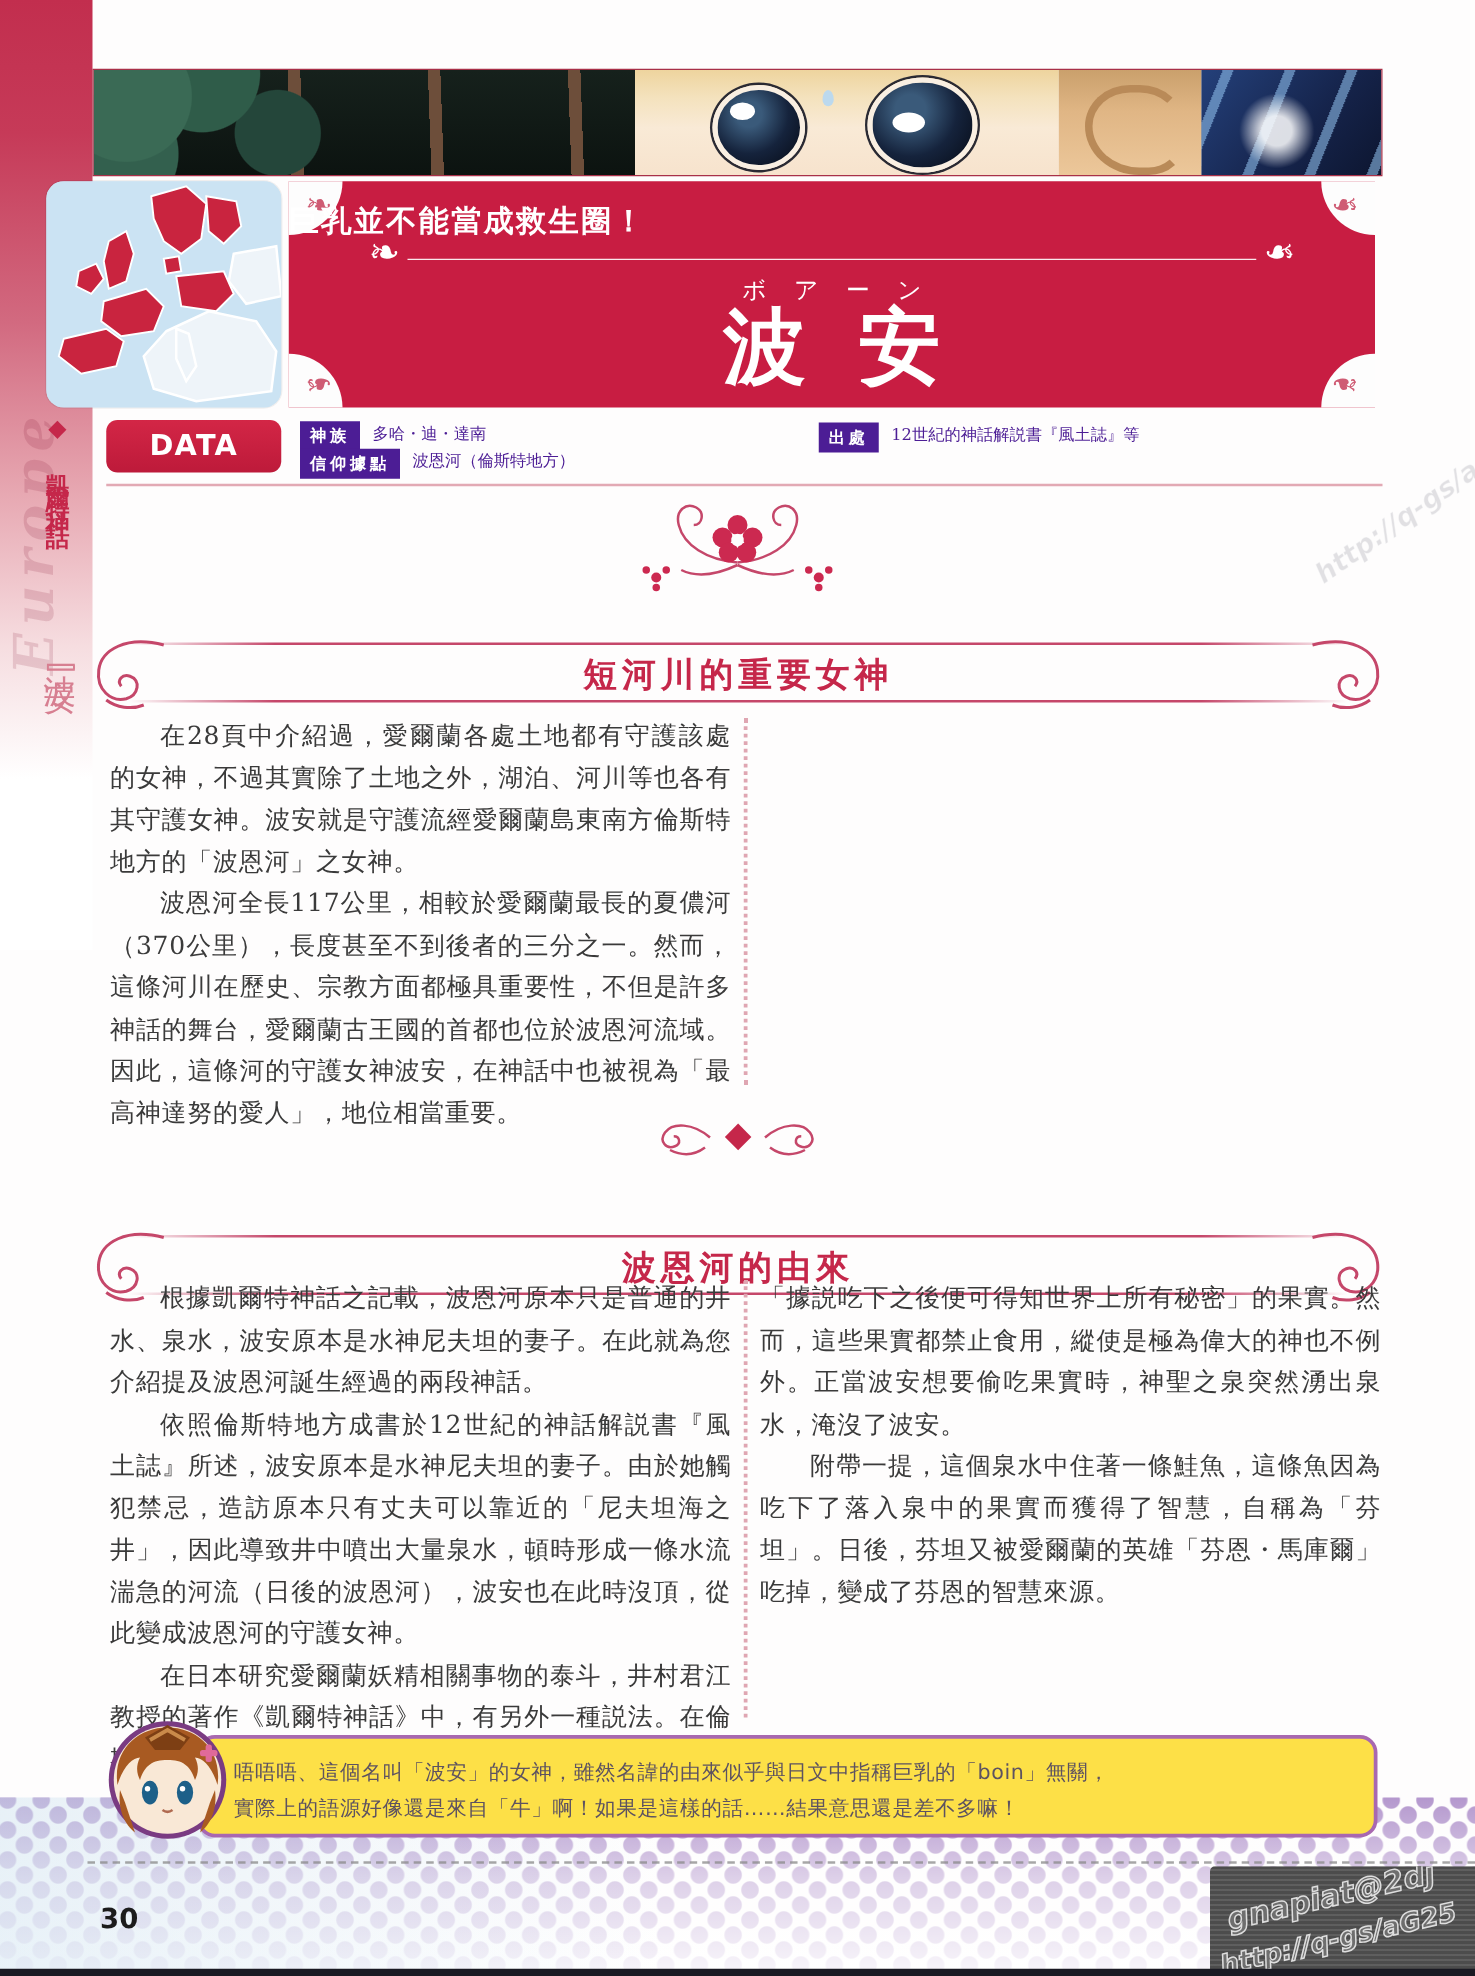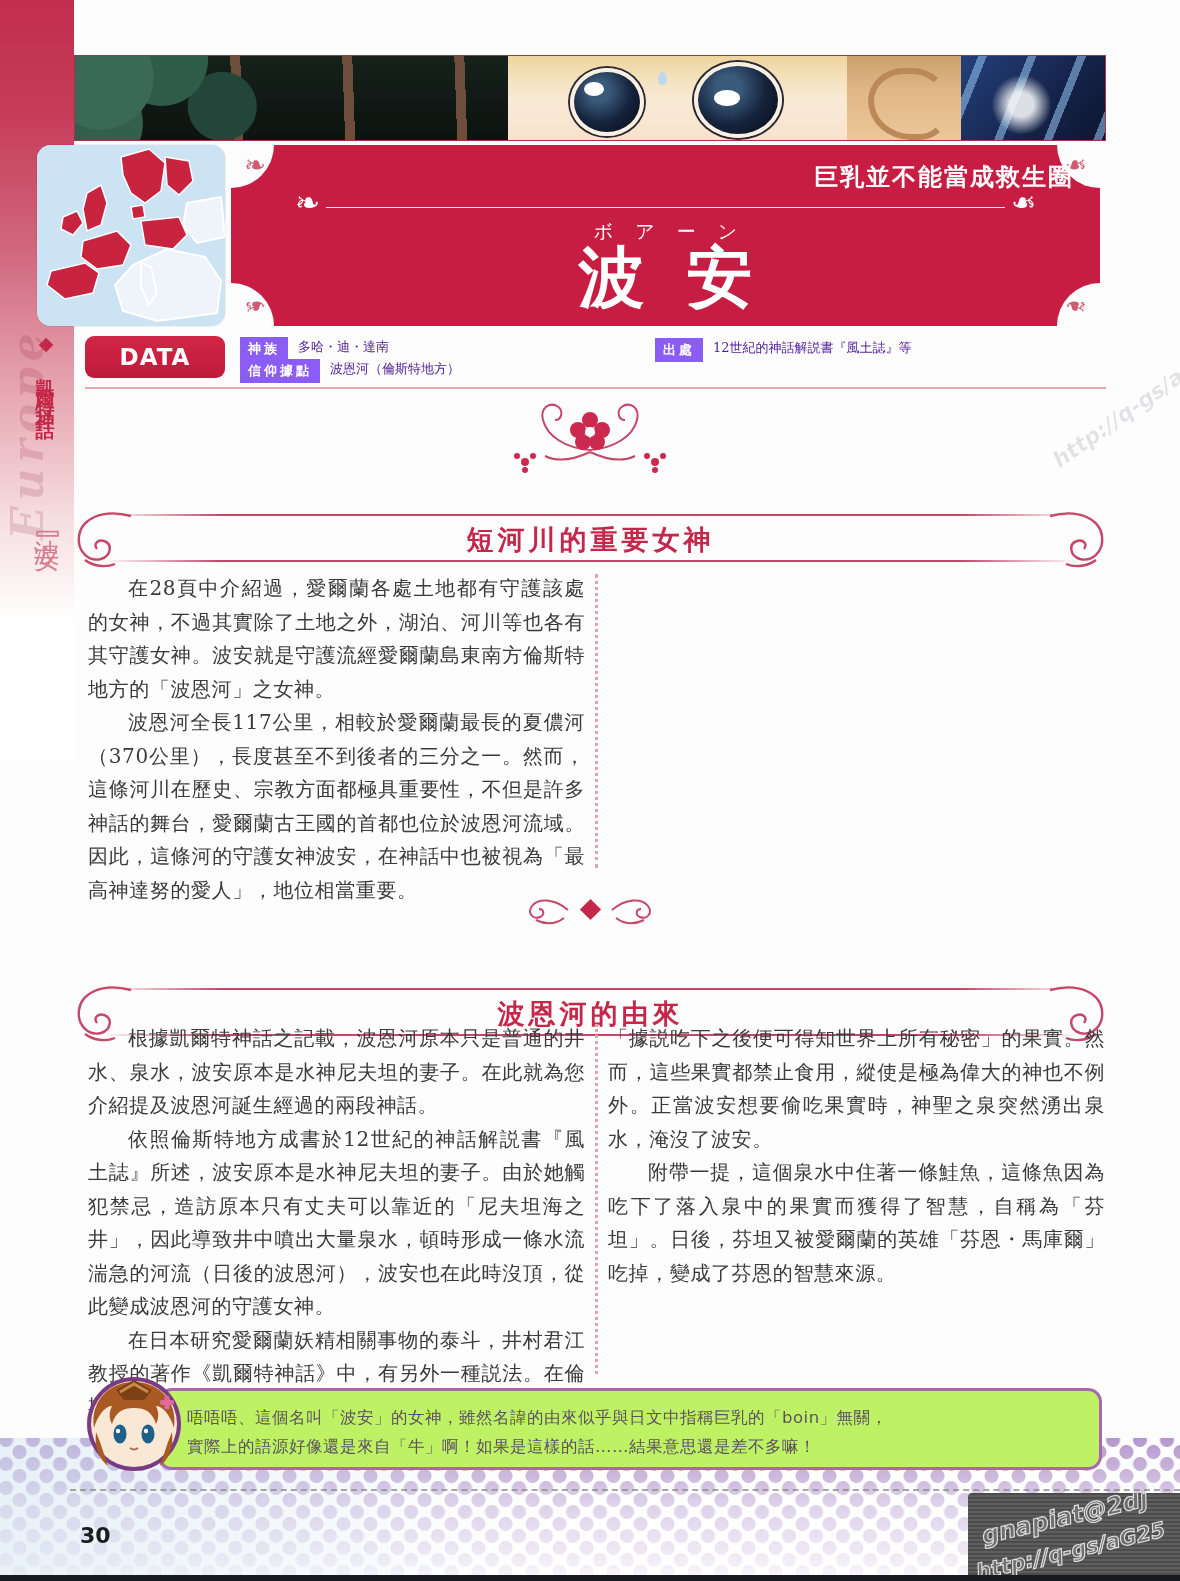--- a/index.html
+++ b/index.html
@@ -100,21 +100,21 @@
   .plaque .corner.br { right:-43px; bottom:-43px; }
   .plaque .corner::after {
     content:"❧"; position:absolute; font-size:26px; color:#c95;
     color:#cf5c74; font-family:"DejaVu Sans", sans-serif;
   }
   .plaque .corner.tl::after { right:8px; bottom:8px; }
   .plaque .corner.tr::after { left:8px;  bottom:8px; transform:scaleX(-1); }
   .plaque .corner.bl::after { right:8px; top:8px;   transform:scaleY(-1); }
   .plaque .corner.br::after { left:8px;  top:8px;   transform:scale(-1,-1); }
   .plaque .catch {
-    position:absolute; left:0; right:0; top:16px; text-align:right;
+    position:absolute; left:0; right:0; top:16px; text-align:left;
     font-family:"DejaVu Sans", sans-serif; font-weight:bold;
     font-size:24px; color:#fff; letter-spacing:2px;
   }
   .plaque .rule {
     position:absolute; left:95px; right:95px; top:62px; height:1px; background:rgba(255,255,255,.9);
   }
   .plaque .swirl-w { position:absolute; top:40px; font-size:30px; color:#fff; font-family:"DejaVu Sans",sans-serif; }
   .plaque .swirl-w.l { left:64px; }
   .plaque .swirl-w.r { right:64px; transform:scaleX(-1); }
   .plaque .ruby {
@@ -130,21 +130,21 @@
 
   
   .data-btn {
     position:absolute; left:85px; top:336px; width:140px; height:42px;
     background:linear-gradient(#d32646,#bd1a3a); border-radius:9px;
     color:#fff; font:bold 23px "DejaVu Sans", sans-serif;
     display:flex; align-items:center; justify-content:center; letter-spacing:1px;
   }
   .field { position:absolute; display:flex; align-items:flex-start; }
   .field .tag {
-    background:#8b5cf6; color:#fff; font:bold 13px "DejaVu Sans", sans-serif;
+    background:#4c1d95; color:#fff; font:bold 13px "DejaVu Sans", sans-serif;
     padding:3px 8px; letter-spacing:3px; white-space:nowrap; margin-right:10px;
   }
   .field .val { font-size:13px; color:#4c1d95; white-space:nowrap; padding-top:1px; }
   .field.f1 { left:240px; top:337px; }
   .field.f2 { left:240px; top:359px; }
   .field.f3 { left:655px; top:338px; }
   .data-rule { position:absolute; left:85px; top:387px; width:1021px; height:2px; background:#e2a9b4; }
 
   
   .flourish { position:absolute; left:465px; top:398px; }
@@ -169,21 +169,21 @@
   .col { width:497px; font-size:20px; line-height:33.5px; text-align:justify;
          letter-spacing:0.6px; color:#3a3a3a; }
   .col p { text-indent:2em; }
   .col p.noindent { text-indent:0; }
   .col-sep { width:0; border-left:3px dotted #dfa6b2; margin:2px 10px 0 10px; }
 
   
   .avatar { position:absolute; left:86px; top:1376px; width:96px; height:96px; z-index:3; }
   .bubble {
     position:absolute; left:158px; top:1388px; width:944px; height:82px;
-    background:#bef264; border:3px solid #a868b0; border-radius:14px; z-index:2;
+    background:#fde047; border:3px solid #a868b0; border-radius:14px; z-index:2;
     padding:12px 20px 0 26px;
   }
   .bubble::before {
     content:""; position:absolute; left:-12px; top:30px; width:18px; height:18px;
     background:#fff; border-left:3px solid #a868b0; border-bottom:3px solid #a868b0;
     transform:rotate(45deg);
   }
   .bubble .cline {
     font-family:"DejaVu Sans", sans-serif; font-size:16.5px; color:#5d5261;
     letter-spacing:0.5px; line-height:29px; white-space:nowrap;

